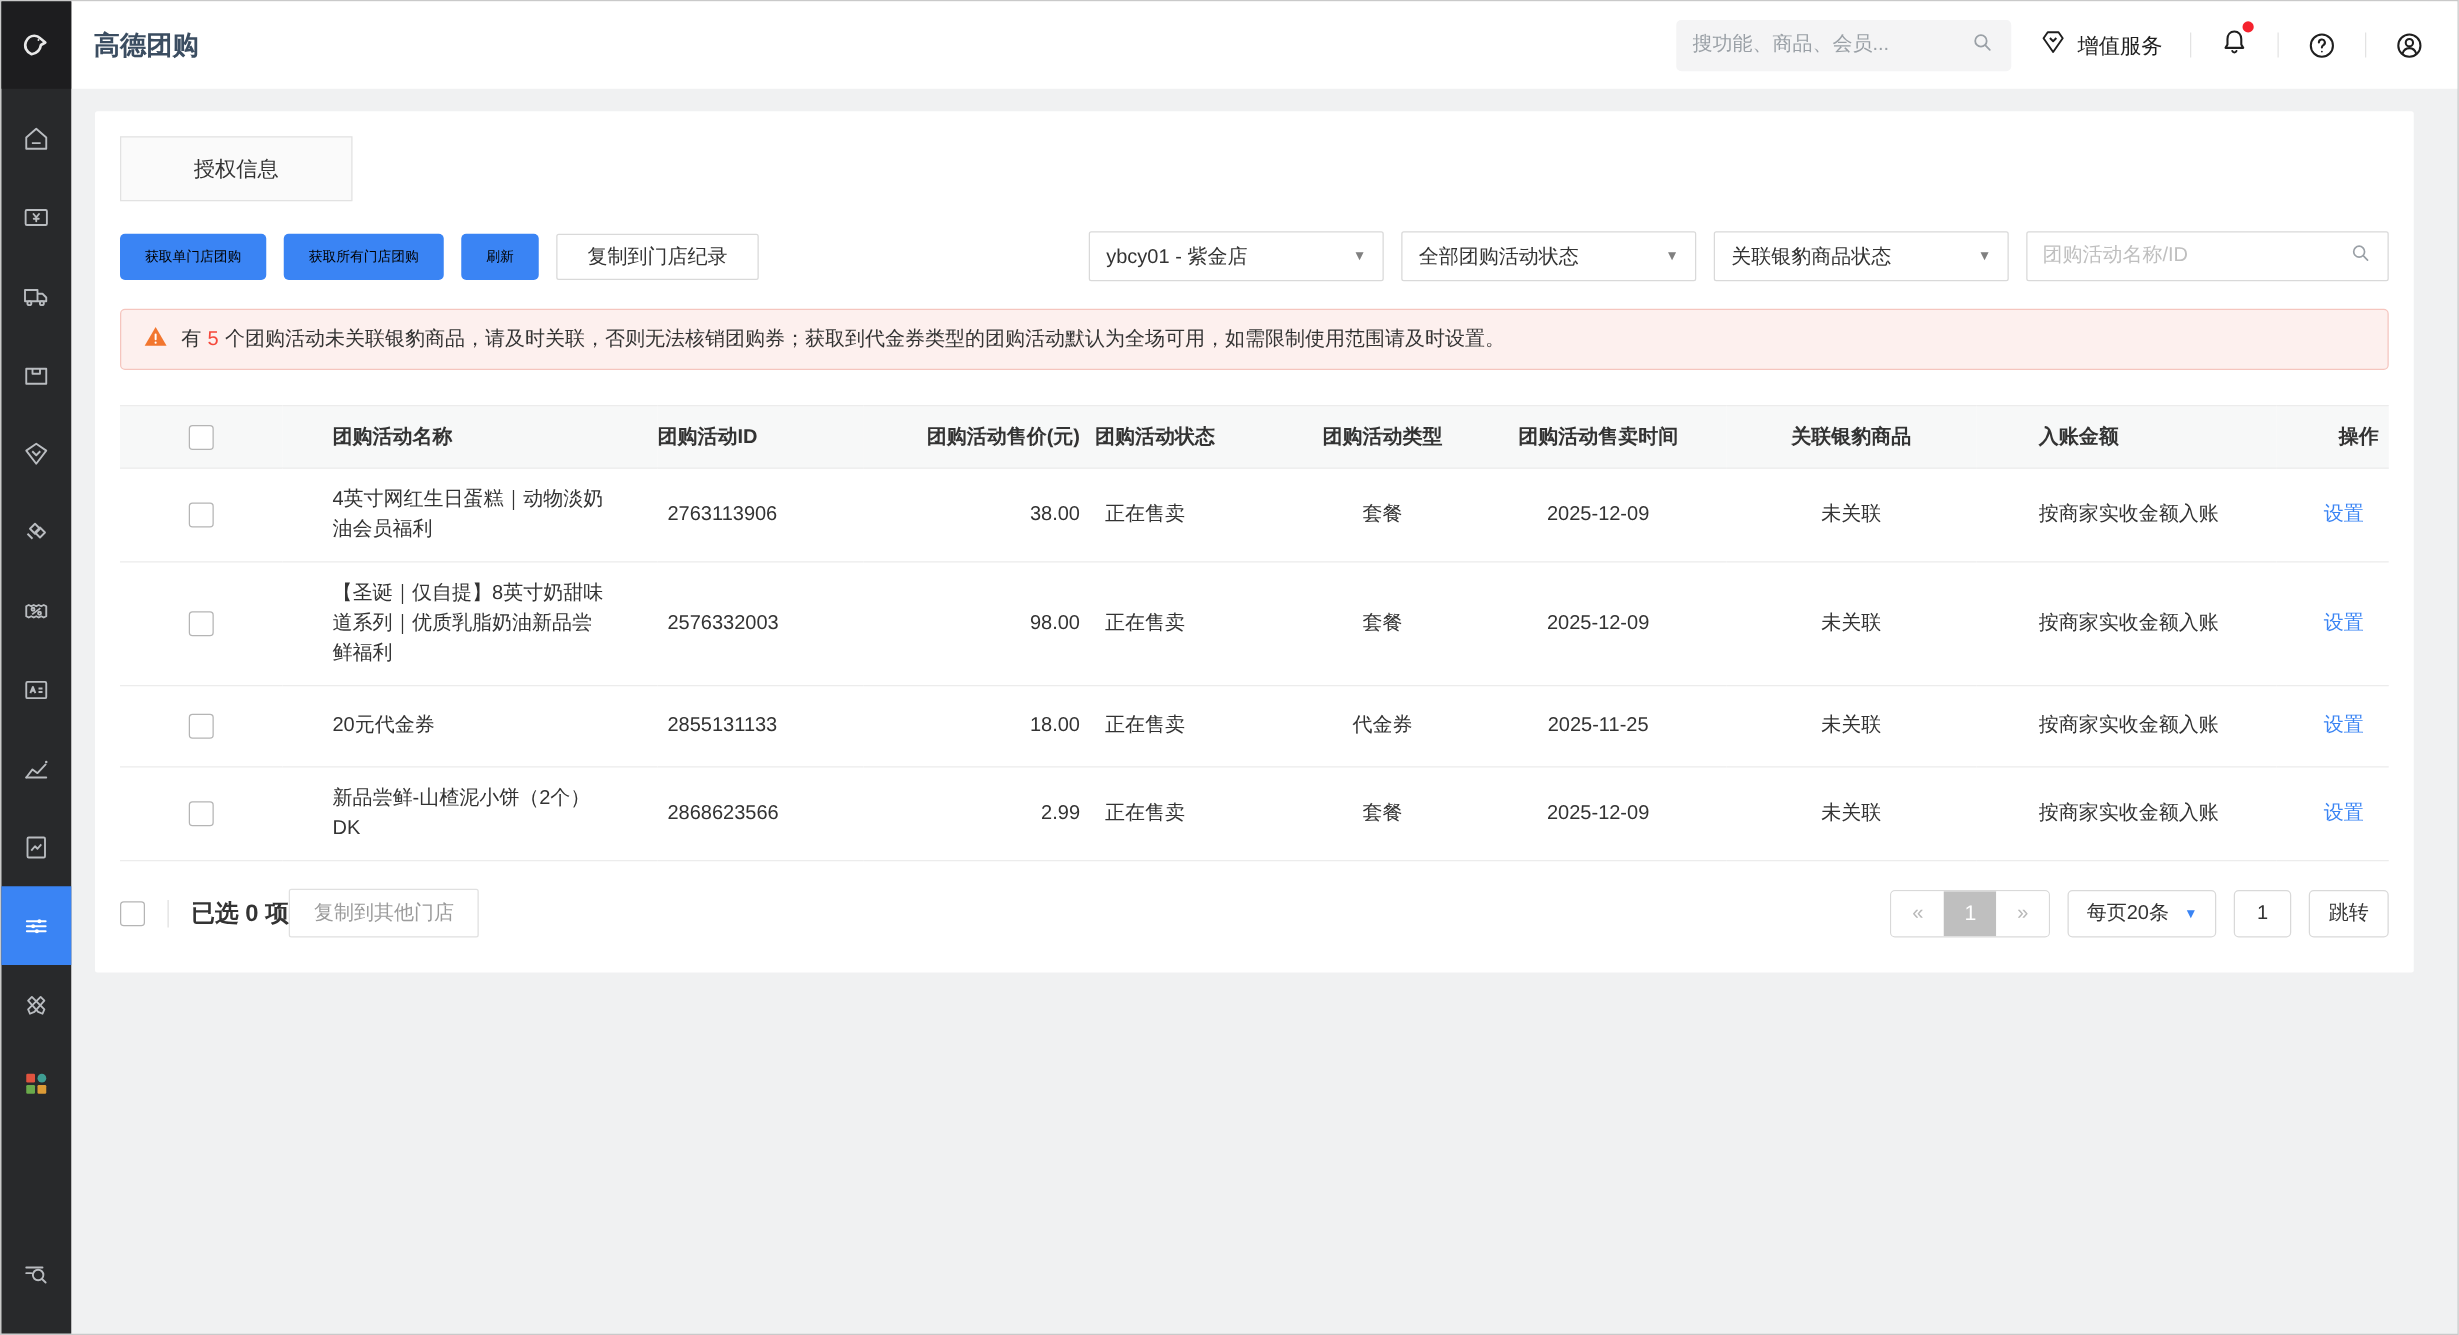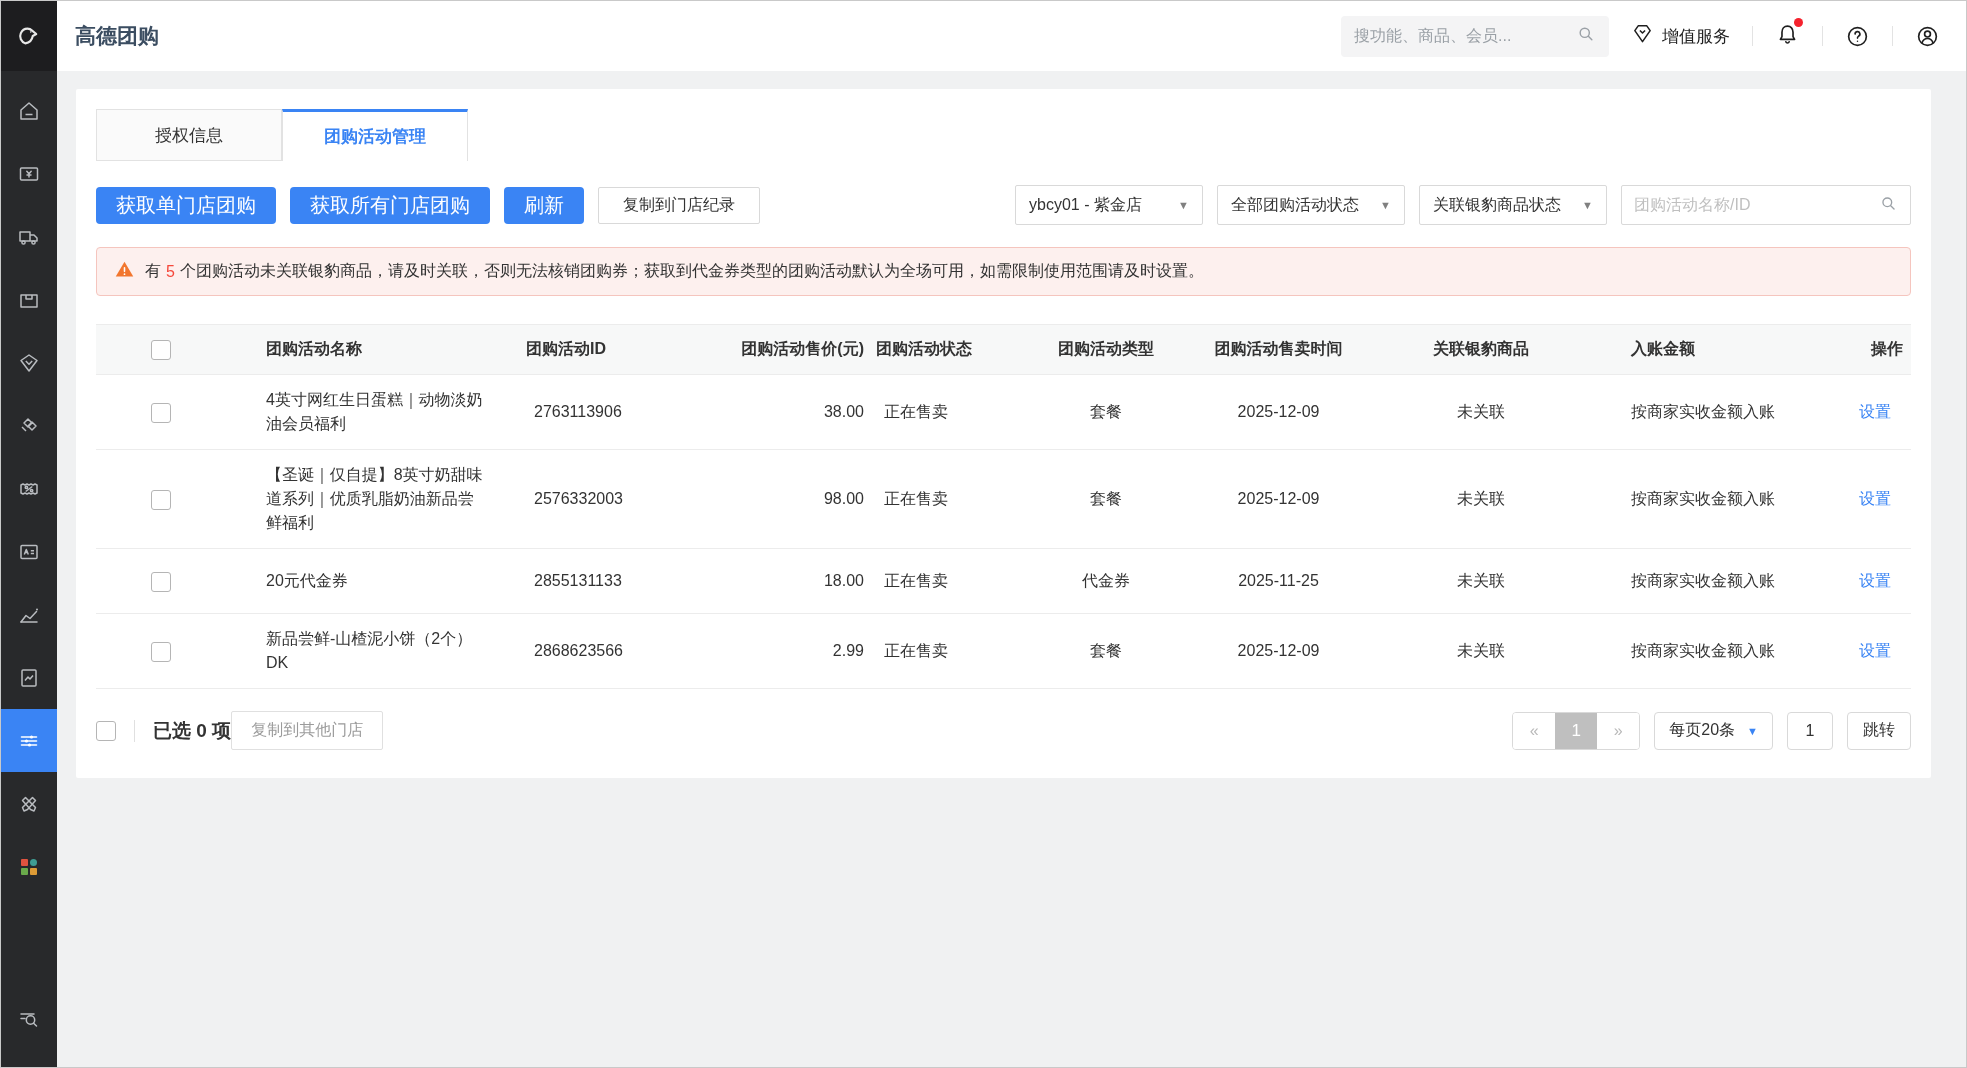--- a/index.html
+++ b/index.html
@@ -56,30 +56,30 @@
     font-size:17px; cursor:pointer;
   }
   .tab.inactive { background:#fafafa; border:1px solid #e2e2e2; color:#333; }
   .tab.active {
     background:#fff; border:1px solid #e2e2e2; border-bottom:none;
     border-top:3px solid #3a84f4; color:#3a84f4; font-weight:bold;
   }
   
   .toolbar { display:flex; align-items:center; margin-top:24px; gap:14px; }
   .btn-primary {
-    background:#3a84f4; color:#ffffff; border:none; border-radius:4px;
-    height:37px; padding:0 20px; font-size:20px; cursor:pointer; font-family:inherit;
+    background:#3a84f4; color:#000000; border:none; border-radius:4px;
+    height:37px; padding:0 20px; font-size:11px; cursor:pointer; font-family:inherit;
   }
   .btn-default {
     background:#fff; color:#333; border:1px solid #d9d9d9; border-radius:2px;
     height:37px; padding:0 24px; font-size:16px; cursor:pointer; font-family:inherit;
   }
   .toolbar-spacer { flex:1; }
   .select {
-    width:188px; height:40px; border:1px solid #d9d9d9; border-radius:2px;
+    width:236px; height:40px; border:1px solid #d9d9d9; border-radius:2px;
     display:flex; align-items:center; padding:0 13px; font-size:16px; color:#333; cursor:pointer; background:#fff;
   }
   .select .caret { margin-left:auto; font-size:11px; color:#808080; }
   .filter-search {
     width:290px; height:40px; border:1px solid #d9d9d9; border-radius:2px;
     display:flex; align-items:center; padding:0 12px; background:#fff;
   }
   .filter-search input {
     flex:1; border:none; outline:none; font-size:16px; color:#6d28d9; font-family:inherit;
   }
@@ -322,21 +322,20 @@
           <path d="M6.8 18 C7.8 14.8 10 13.9 12 13.9 C14 13.9 16.2 14.8 17.2 18"></path>
         </svg>
       </span>
   </div>
 </div>
 
 <div class="card">
 
   <div class="tabs">
     <div class="tab inactive">授权信息</div>
-    <div class="tab active">团购活动管理</div>
   </div>
 
   <div class="toolbar">
     <button class="btn-primary">获取单门店团购</button>
     <button class="btn-primary">获取所有门店团购</button>
     <button class="btn-primary">刷新</button>
     <button class="btn-default">复制到门店纪录</button>
     <div class="toolbar-spacer"></div>
     <div class="select">
       <span>ybcy01 - 紫金店</span>

